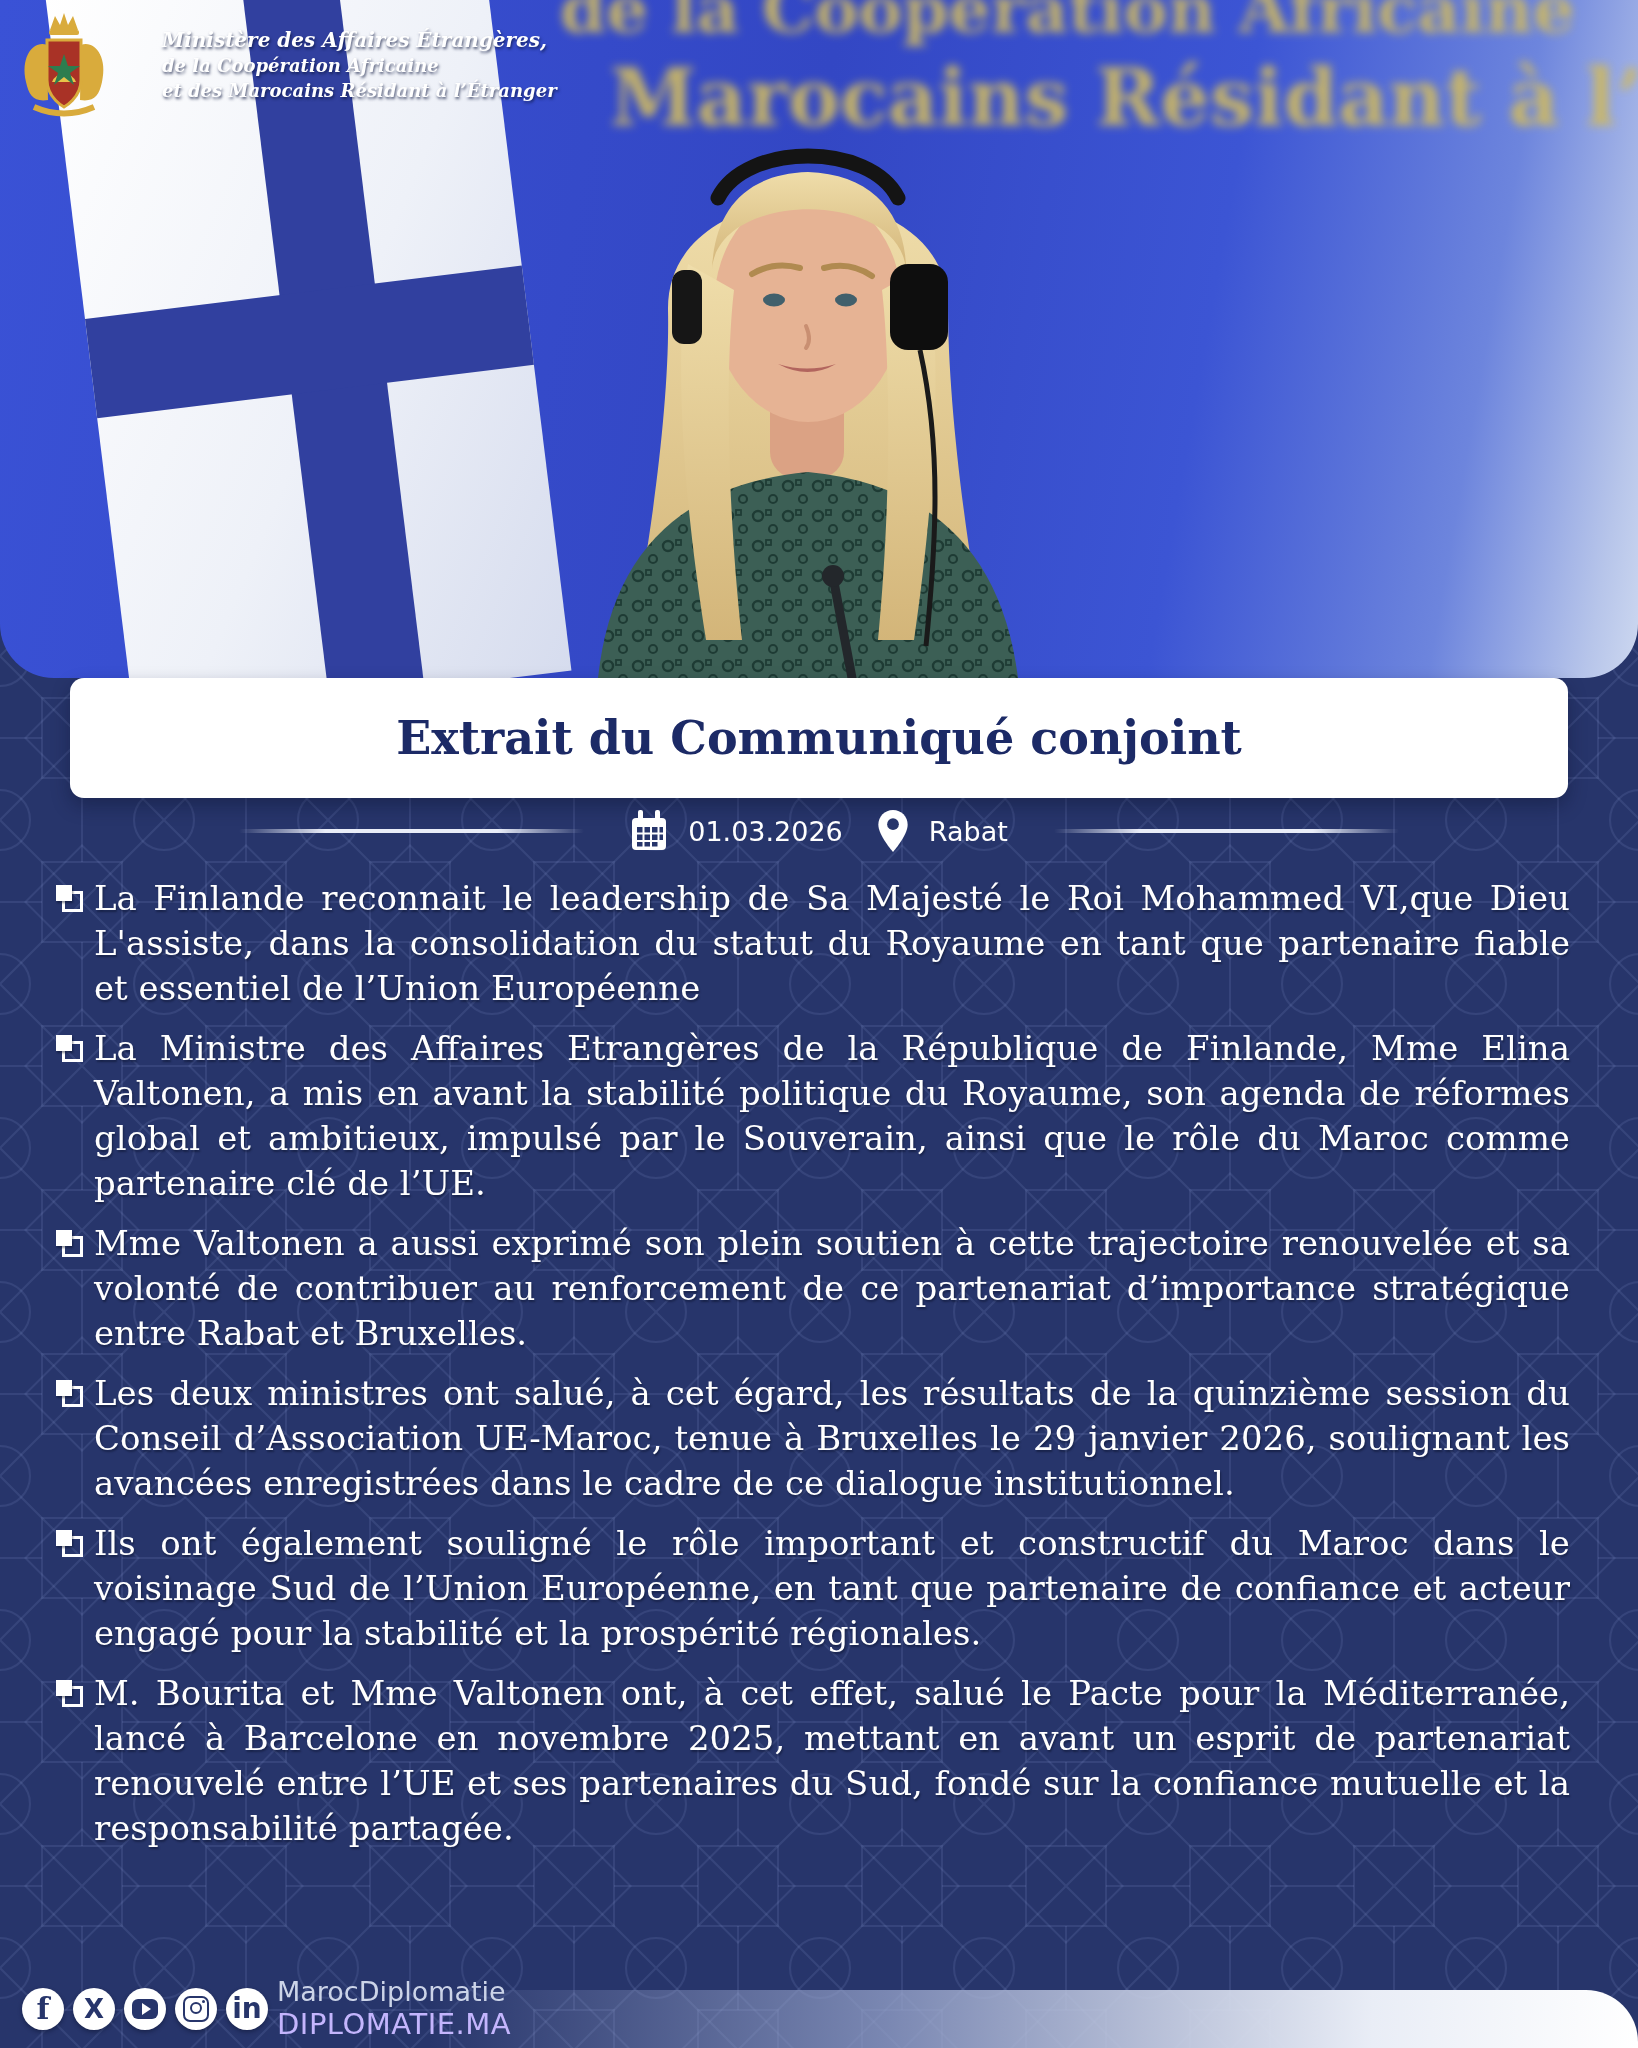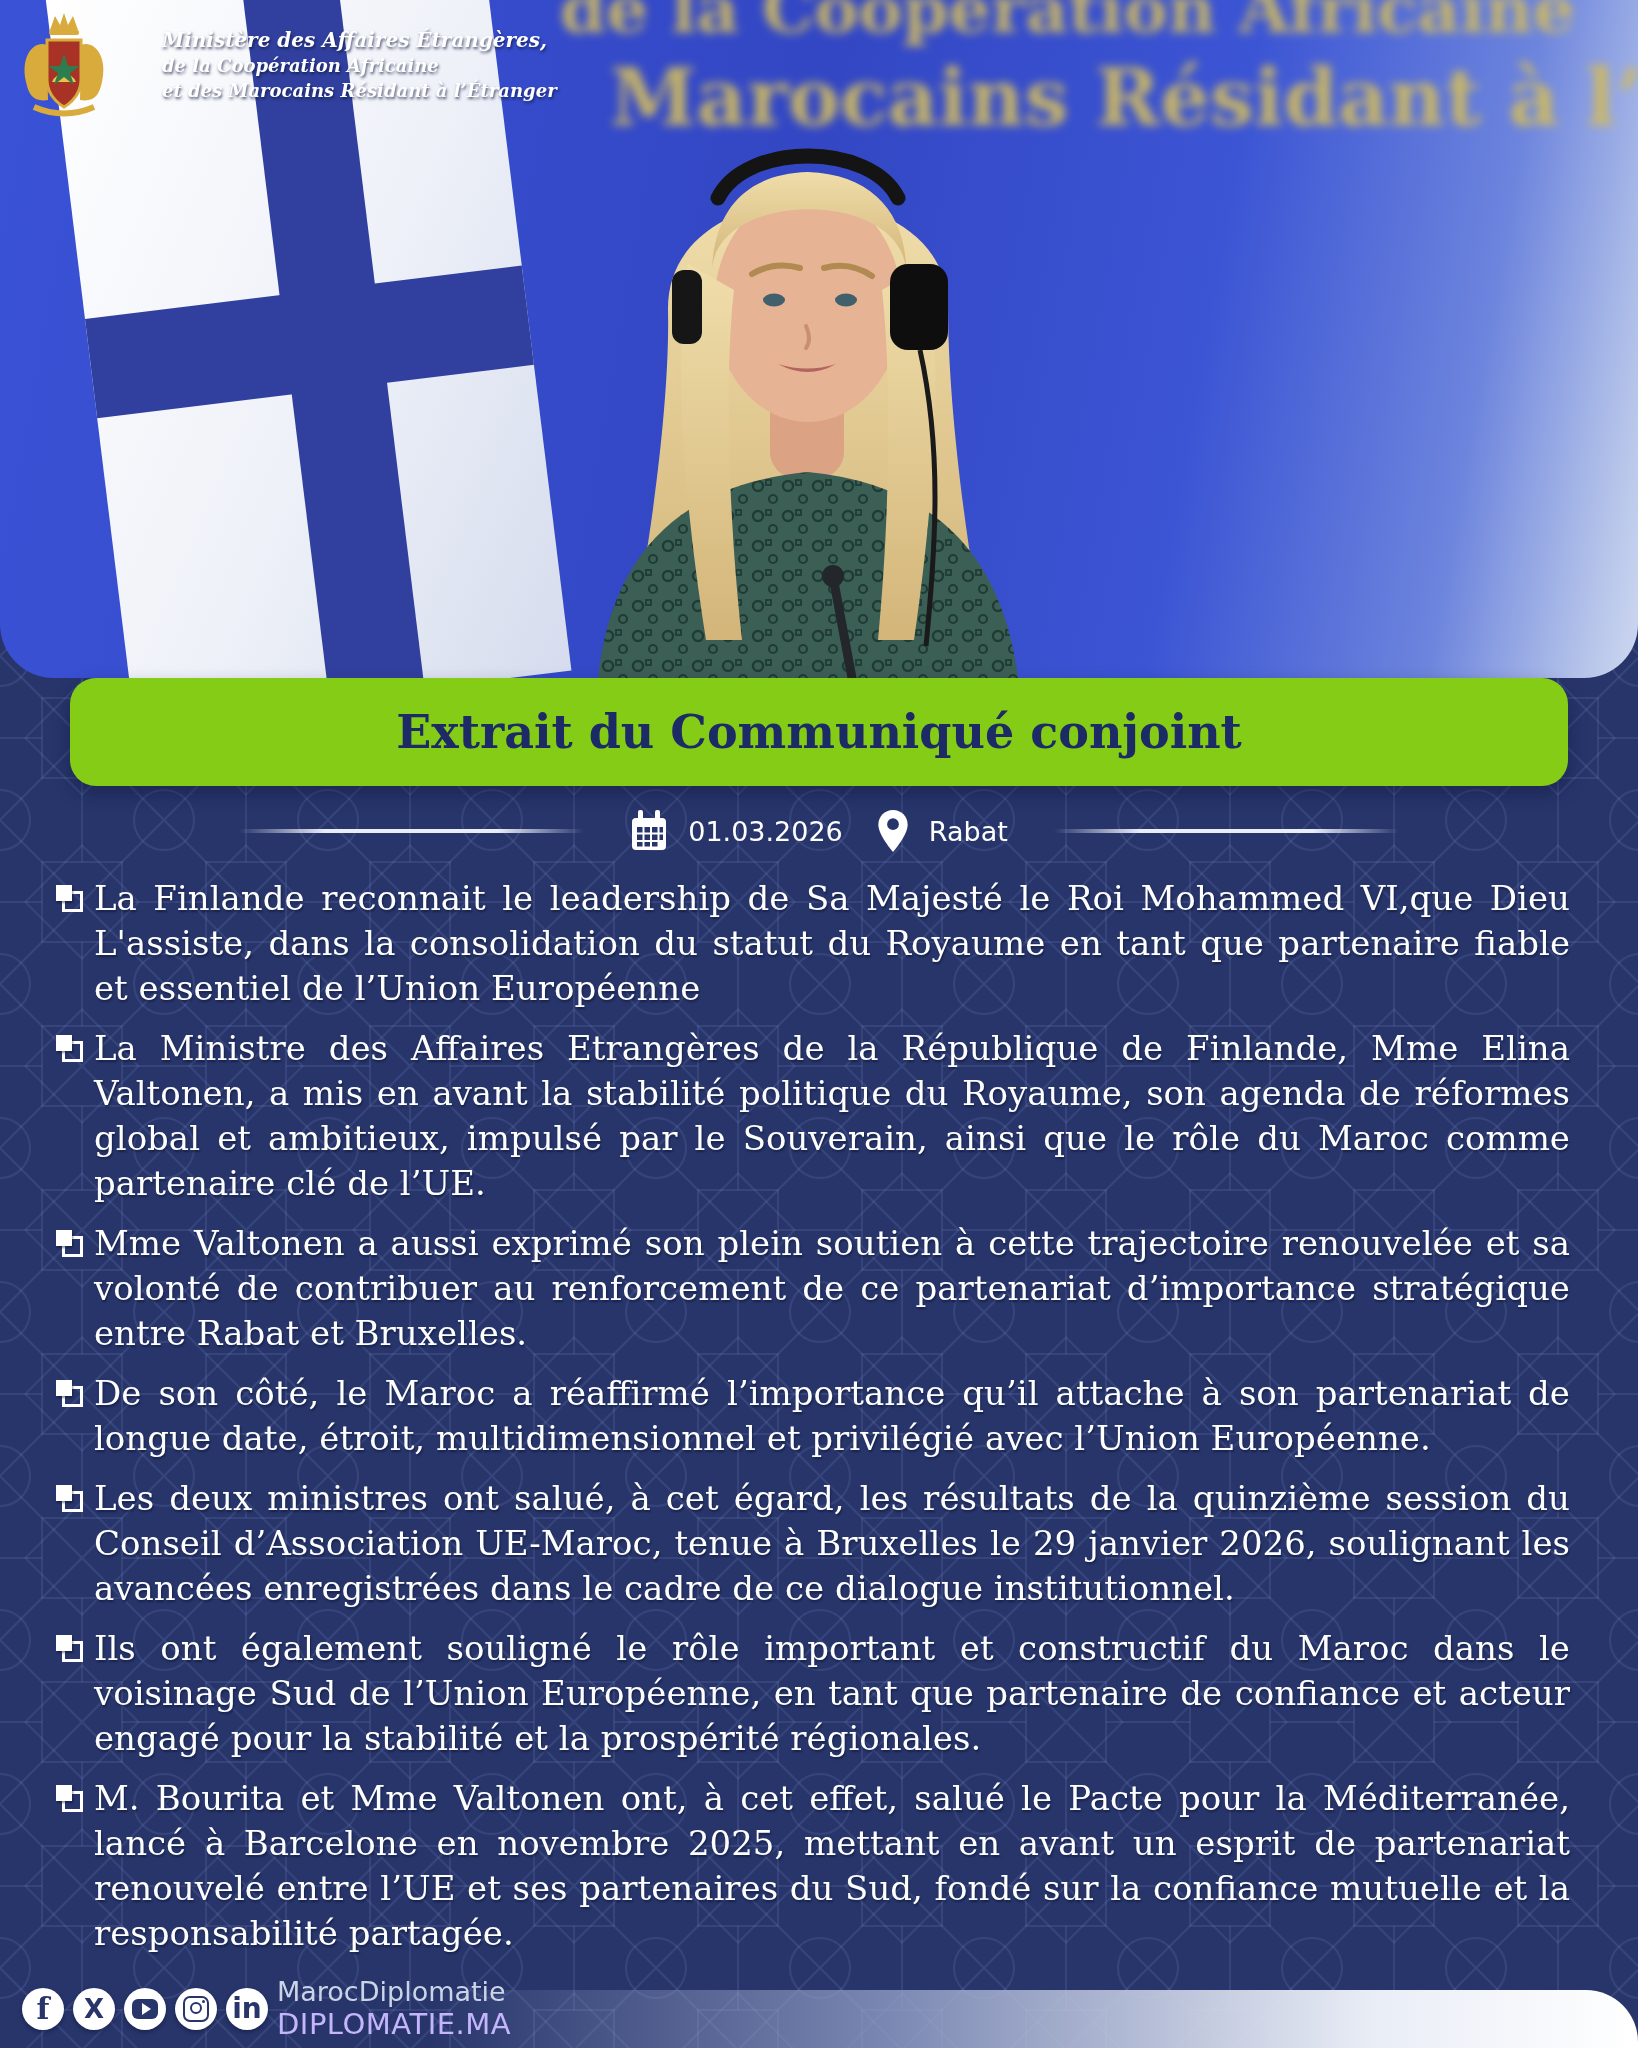--- a/index.html
+++ b/index.html
@@ -20,22 +20,22 @@
   .flag .v{position:absolute;left:196px;top:0;width:96px;height:100%;background:#31409f;}
   .flag .h{position:absolute;left:0;top:332px;width:100%;height:100px;background:#31409f;}
   .minister-svg{position:absolute;left:420px;top:58px;z-index:2;}
   
   .logo{position:absolute;top:10px;left:14px;z-index:3;display:flex;align-items:center;gap:12px;}
   .logo-text{color:#fff;font-style:italic;font-family:"DejaVu Serif",serif;
              text-shadow:1px 2px 3px rgba(10,20,60,.7);line-height:1.35;margin-left:36px;}
   .logo-text .l1{font-size:20px;font-weight:bold;}
   .logo-text .l2,.logo-text .l3{font-size:18px;font-weight:bold;}
   
-  .banner{position:absolute;left:70px;right:70px;top:678px;height:108px;background:#84cc16;
-          border-radius:26px;z-index:2;display:flex;align-items:center;justify-content:center;
+  .banner{position:absolute;left:70px;right:70px;top:678px;height:120px;background:#ffffff;
+          border-radius:14px;z-index:2;display:flex;align-items:center;justify-content:center;
           box-shadow:0 8px 18px rgba(8,14,40,.35);}
   .banner h1{margin:0;font-size:46px;font-weight:bold;color:#1c2a66;font-family:"DejaVu Serif",serif;}
   
   .meta-row{position:absolute;top:800px;left:0;right:0;height:62px;z-index:2;
             display:flex;align-items:center;justify-content:center;gap:20px;
             color:#fff;font-family:"DejaVu Sans",sans-serif;font-size:27px;font-weight:500;}
   .meta-line{width:345px;height:4px;border-radius:2px;
              background:linear-gradient(90deg,rgba(255,255,255,0) 0%,#e9edf8 25%,#e9edf8 75%,rgba(255,255,255,0) 100%);}
   .meta-line.left{margin-right:26px;}
   .meta-line.right{margin-left:26px;}
@@ -214,27 +214,20 @@
           <span class="back"></span>
           <span class="front"></span>
         </span>
       <span>Mme Valtonen a aussi exprimé son plein soutien à cette trajectoire renouvelée et sa volonté de contribuer au renforcement de ce partenariat d’importance stratégique entre Rabat et Bruxelles.</span>
     </li>
     <li>
       <span class="bullet-ic">
           <span class="back"></span>
           <span class="front"></span>
         </span>
-      <span>De son côté, le Maroc a réaffirmé l’importance qu’il attache à son partenariat de longue date, étroit, multidimensionnel et privilégié avec l’Union Européenne.</span>
-    </li>
-    <li>
-      <span class="bullet-ic">
-          <span class="back"></span>
-          <span class="front"></span>
-        </span>
       <span>Les deux ministres ont salué, à cet égard, les résultats de la quinzième session du Conseil d’Association UE-Maroc, tenue à Bruxelles le 29 janvier 2026, soulignant les avancées enregistrées dans le cadre de ce dialogue institutionnel.</span>
     </li>
     <li>
       <span class="bullet-ic">
           <span class="back"></span>
           <span class="front"></span>
         </span>
       <span>Ils ont également souligné le rôle important et constructif du Maroc dans le voisinage Sud de l’Union Européenne, en tant que partenaire de confiance et acteur engagé pour la stabilité et la prospérité régionales.</span>
     </li>
     <li>

